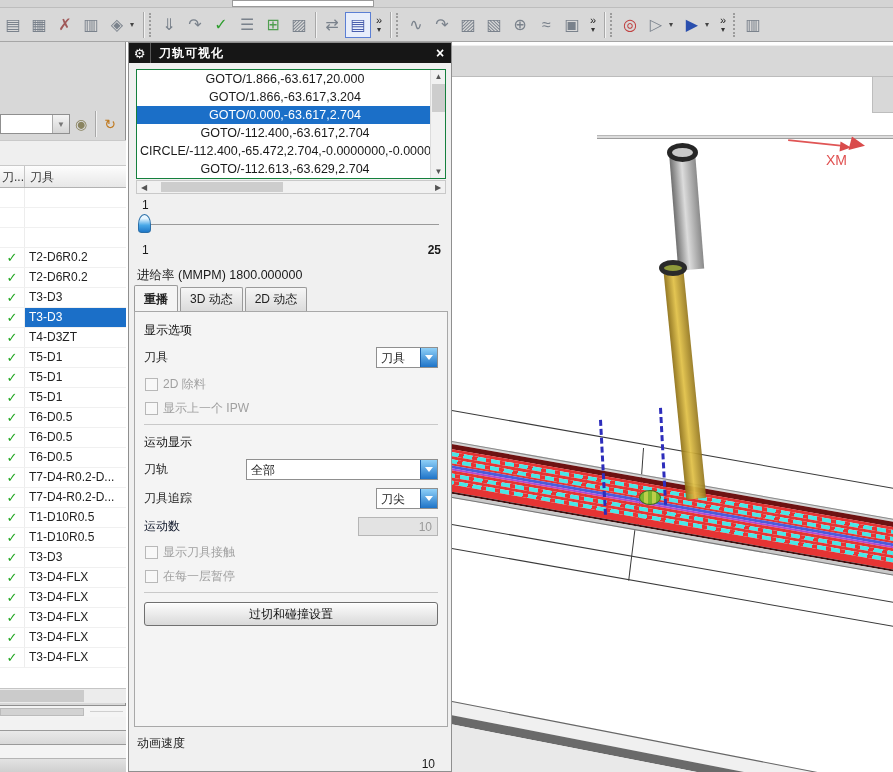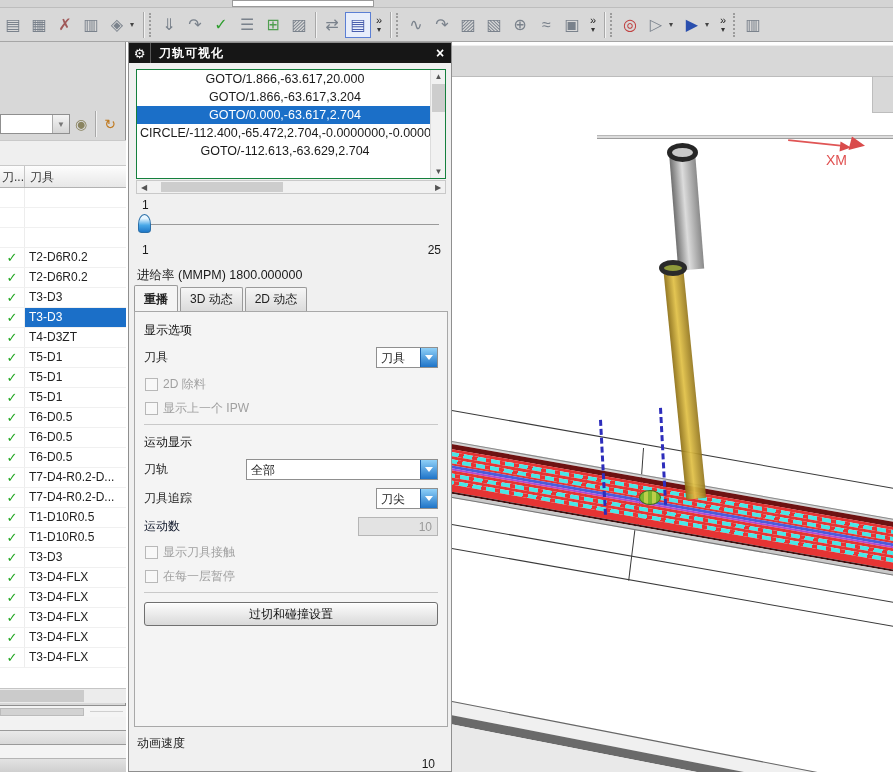--- a/index.html
+++ b/index.html
@@ -124,21 +124,21 @@
   .hscroll .lf,.hscroll .rt { position:absolute; top:0; width:14px; height:12px; font-size:8px; color:#555;
               display:flex; align-items:center; justify-content:center; }
   .hscroll .lf{ left:0; } .hscroll .rt{ right:0; }
   .hscroll .hthumb { position:absolute; left:24px; top:1px; width:122px; height:10px; background:#cdcdcd; }
   .sl-top { position:absolute; left:13px; top:155px; }
   .sl-track { position:absolute; left:10px; top:181px; width:300px; height:1px; background:#9a9a9a; }
   .sl-thumb { position:absolute; left:9px; top:171px; width:13px; height:19px;
               border:1px solid #2b6fa8; border-radius:7px 7px 4px 4px / 11px 11px 4px 4px;
               background:linear-gradient(#e8f6ff 20%,#49a8e8 60%,#1f78c8); }
   .sl-min { position:absolute; left:13px; top:200px; }
-  .sl-max { position:absolute; right:10px; top:200px; }
+  .sl-max { position:absolute; right:10px; top:200px;font-weight:bold; }
   .feed { position:absolute; left:8px; top:224px; font-size:12.5px; }
   .tabs { position:absolute; left:5px; top:246px; height:23px; display:flex; align-items:flex-end; }
   .tab { padding:3px 9px 4px 9px; border:1px solid #9a9a9a; border-bottom:none; margin-right:2px;
          background:linear-gradient(#f6f6f6,#dadada); border-radius:2px 2px 0 0; color:#222; }
   .tab.active { background:#f4f4f4; padding-top:5px; font-weight:bold; }
   .tpanel { position:absolute; left:5px; top:268px; width:314px; height:416px; background:#f4f4f4;
             border:1px solid #a8a8a8; padding:8px 9px; }
   .glabel { margin:2px 0 8px 0; color:#111; }
   .frow { display:flex; align-items:center; justify-content:space-between; margin-bottom:8px; }
   .combo { display:flex; height:21px; border:1px solid #8f8f8f; background:#fff; }
@@ -489,20 +489,21 @@
     <span class="dtext">刀轨可视化</span>
     <span class="dclose">×</span>
   </div>
 
   <div class="listbox">
     <div class="glines">
 
     <div class="gline">GOTO/1.866,-63.617,20.000</div>
         <div class="gline">GOTO/1.866,-63.617,3.204</div>
         <div class="gline selected">GOTO/0.000,-63.617,2.704</div>
+        <div class="gline">GOTO/-112.400,-63.617,2.704</div>
         <div class="gline">CIRCLE/-112.400,-65.472,2.704,-0.0000000,-0.0000</div>
         <div class="gline">GOTO/-112.613,-63.629,2.704</div>
       </div>
     <div class="vscroll">
       <span class="up">▲</span>
       <span class="vthumb"></span>
       <span class="dnn">▼</span>
     </div>
   </div>
   <div class="hscroll">

